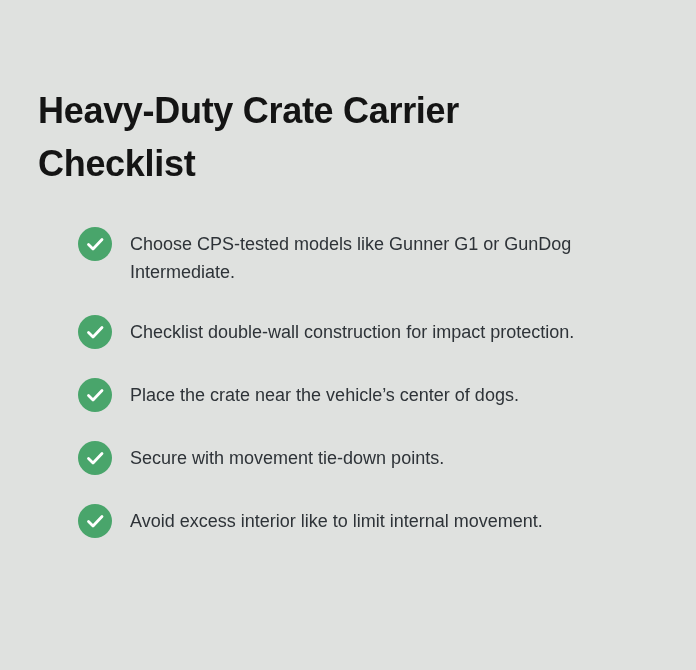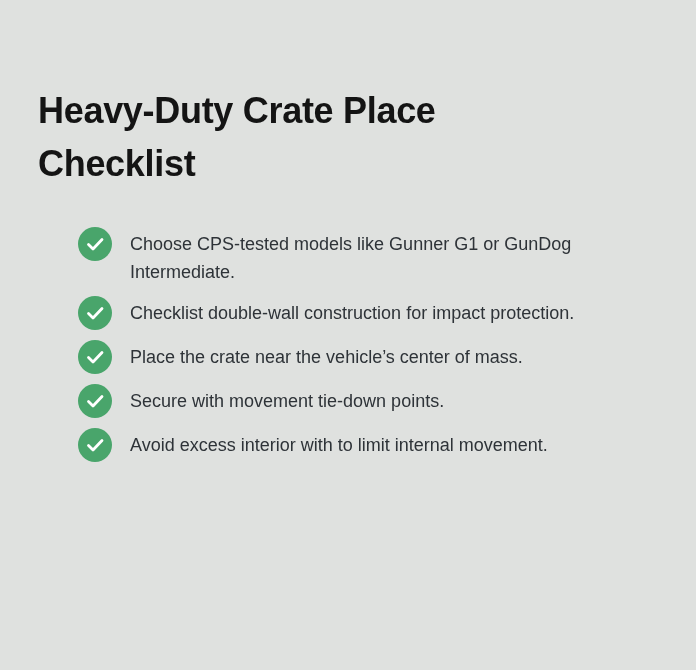--- a/index.html
+++ b/index.html
@@ -25,21 +25,21 @@
     letter-spacing: -0.3px;
     color: #141414;
   }
   .checklist {
     position: absolute;
     left: 78px;
     top: 230px;
     width: 566px;
     display: flex;
     flex-direction: column;
-    gap: 13px;
+    gap: 32px;
   }
   .checklist-row {
     display: flex;
     align-items: flex-start;
   }
   .check-badge {
     flex: 0 0 34px;
     width: 34px;
     height: 34px;
     margin-top: -3px;
@@ -53,21 +53,21 @@
   .item-text {
     width: 512px;
     font-size: 18px;
     line-height: 28px;
     color: #2e3338;
   }
 </style>
 </head>
 <body>
 
-<h1 class="page-title">Heavy-Duty Crate Place Checklist</h1>
+<h1 class="page-title">Heavy-Duty Crate Carrier Checklist</h1>
 
 <div class="checklist">
 
   <div class="checklist-row">
     <span class="check-badge">
       <svg viewBox="0 0 34 34" aria-hidden="true">
         <circle cx="17" cy="17" r="17" fill="#49a56b"></circle>
         <path d="M10.5 17.5 L15 22 L24 12.5" fill="none" stroke="#ffffff" stroke-width="2.8" stroke-linecap="round" stroke-linejoin="round"></path>
       </svg>
     </span>
@@ -84,37 +84,37 @@
     <span class="item-text">Checklist double-wall construction for impact protection.</span>
   </div>
 
   <div class="checklist-row">
     <span class="check-badge">
       <svg viewBox="0 0 34 34" aria-hidden="true">
         <circle cx="17" cy="17" r="17" fill="#49a56b"></circle>
         <path d="M10.5 17.5 L15 22 L24 12.5" fill="none" stroke="#ffffff" stroke-width="2.8" stroke-linecap="round" stroke-linejoin="round"></path>
       </svg>
     </span>
-    <span class="item-text">Place the crate near the vehicle’s center of mass.</span>
+    <span class="item-text">Place the crate near the vehicle’s center of dogs.</span>
   </div>
 
   <div class="checklist-row">
     <span class="check-badge">
       <svg viewBox="0 0 34 34" aria-hidden="true">
         <circle cx="17" cy="17" r="17" fill="#49a56b"></circle>
         <path d="M10.5 17.5 L15 22 L24 12.5" fill="none" stroke="#ffffff" stroke-width="2.8" stroke-linecap="round" stroke-linejoin="round"></path>
       </svg>
     </span>
     <span class="item-text">Secure with movement tie-down points.</span>
   </div>
 
 
   <div class="checklist-row">
     <span class="check-badge">
       <svg viewBox="0 0 34 34" aria-hidden="true">
         <circle cx="17" cy="17" r="17" fill="#49a56b"></circle>
         <path d="M10.5 17.5 L15 22 L24 12.5" fill="none" stroke="#ffffff" stroke-width="2.8" stroke-linecap="round" stroke-linejoin="round"></path>
       </svg>
     </span>
-    <span class="item-text">Avoid excess interior with to limit internal movement.</span>
+    <span class="item-text">Avoid excess interior like to limit internal movement.</span>
   </div>
 
 </div>
 
 </body></html>

